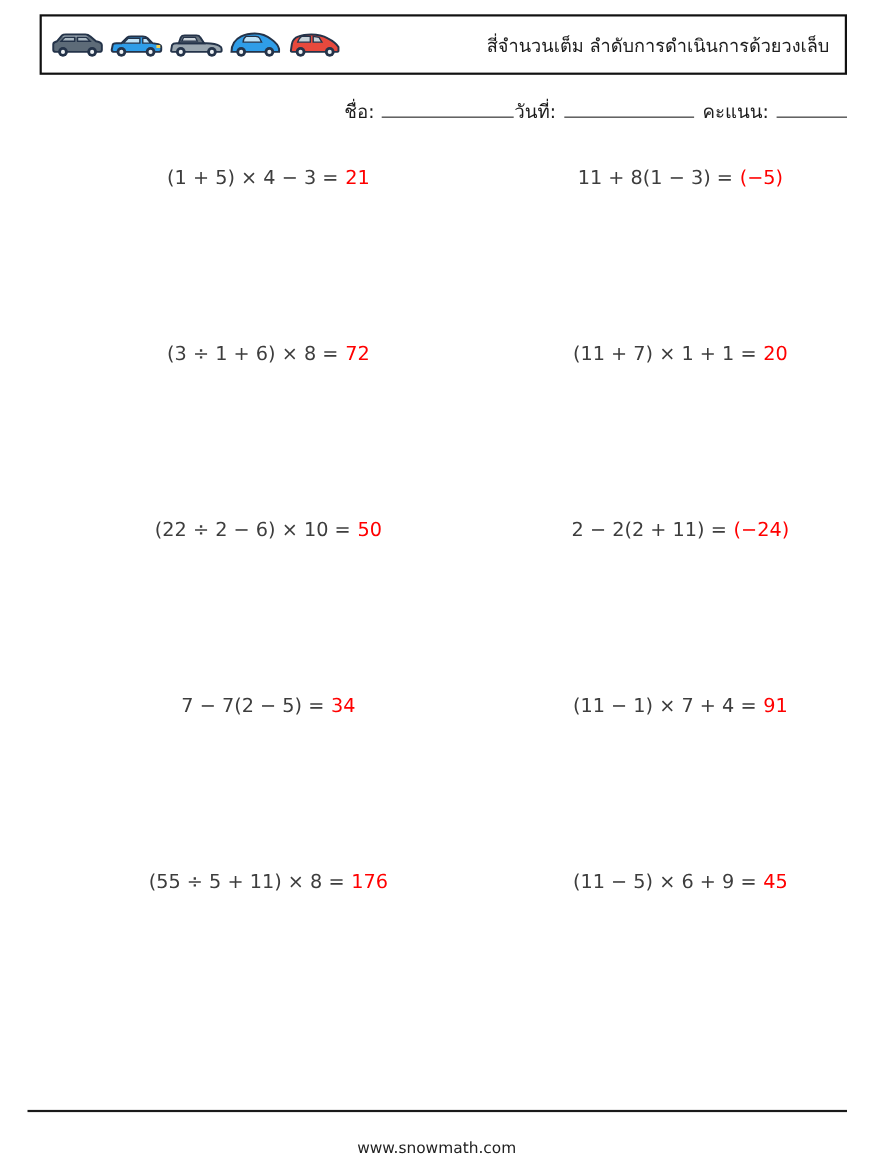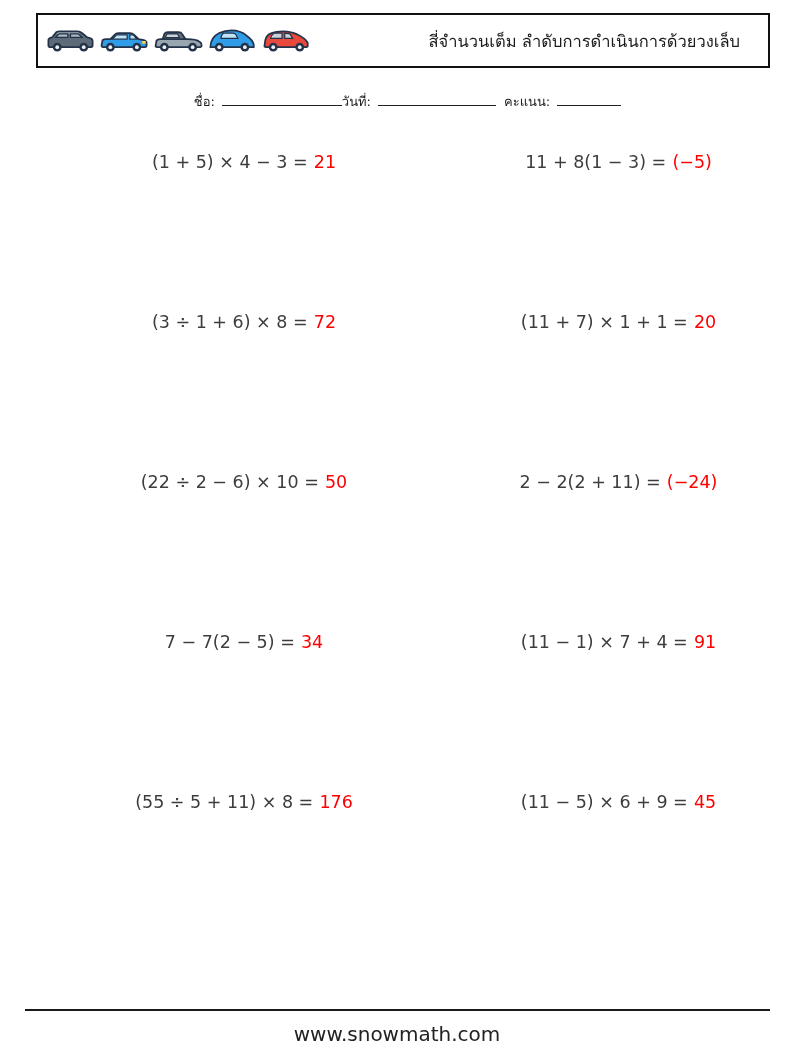--- a/index.html
+++ b/index.html
@@ -11,35 +11,35 @@
     overflow: hidden;
     position: relative;
   }
   .header-box {
     margin: 13px 16px 0 36px;
     width: 734px; height: 55px;
     border: 2px solid #111111;
     display: flex;
     align-items: center;
     justify-content: space-between;
-    padding: 0 28px 0 6px;
+    padding: 0 14px 0 6px;
   }
   .car-row { display: flex; align-items: center; gap: 1px; }
   .car-row svg { display: block; }
   .header-title {
     font-size: 16.5px;
     color: #1c1c1c;
     white-space: nowrap;
   }
   .fields-row {
     margin: 21px 24px 0 45px;
     display: flex;
-    justify-content: center;
+    justify-content: flex-end;
     align-items: baseline;
-    font-size: 13px;
+    font-size: 17px;
     line-height: 26px;
   }
   .field-group { display: flex; align-items: baseline; gap: 8px; }
   .field { white-space: nowrap; }
   .blank {
     display: inline-block;
     border-bottom: 1.7px solid #222222;
     margin-left: 7px;
   }
   .blank-name  { width: 120px; }
@@ -66,23 +66,23 @@
   .footer {
     position: absolute;
     left: 0; right: 0; bottom: 0;
     height: 44px;
   }
   .footer-line {
     margin: 0 24px 0 25px;
     border-top: 2px solid #1a1a1a;
   }
   .footer-url {
-    margin-top: 11px;
+    margin-top: 25px;
     text-align: center;
-    font-size: 20px;
+    font-size: 14px;
     color: #222222;
   }
 </style>
 </head>
 <body>
 
 <div class="header-box">
   <div class="car-row">
     <svg width="53" height="28" viewBox="0 0 60 30">
       <path d="M5 20 L5 14 Q5 12 9 11 L14 5 Q15 4 18 4 L38 4 Q41 4 43 6 L49 11 Q55 12 55 15 L55 20 Q55 22 52 22 L8 22 Q5 22 5 20 Z" fill="#5d6b78" stroke="#243349" stroke-width="2"></path>

